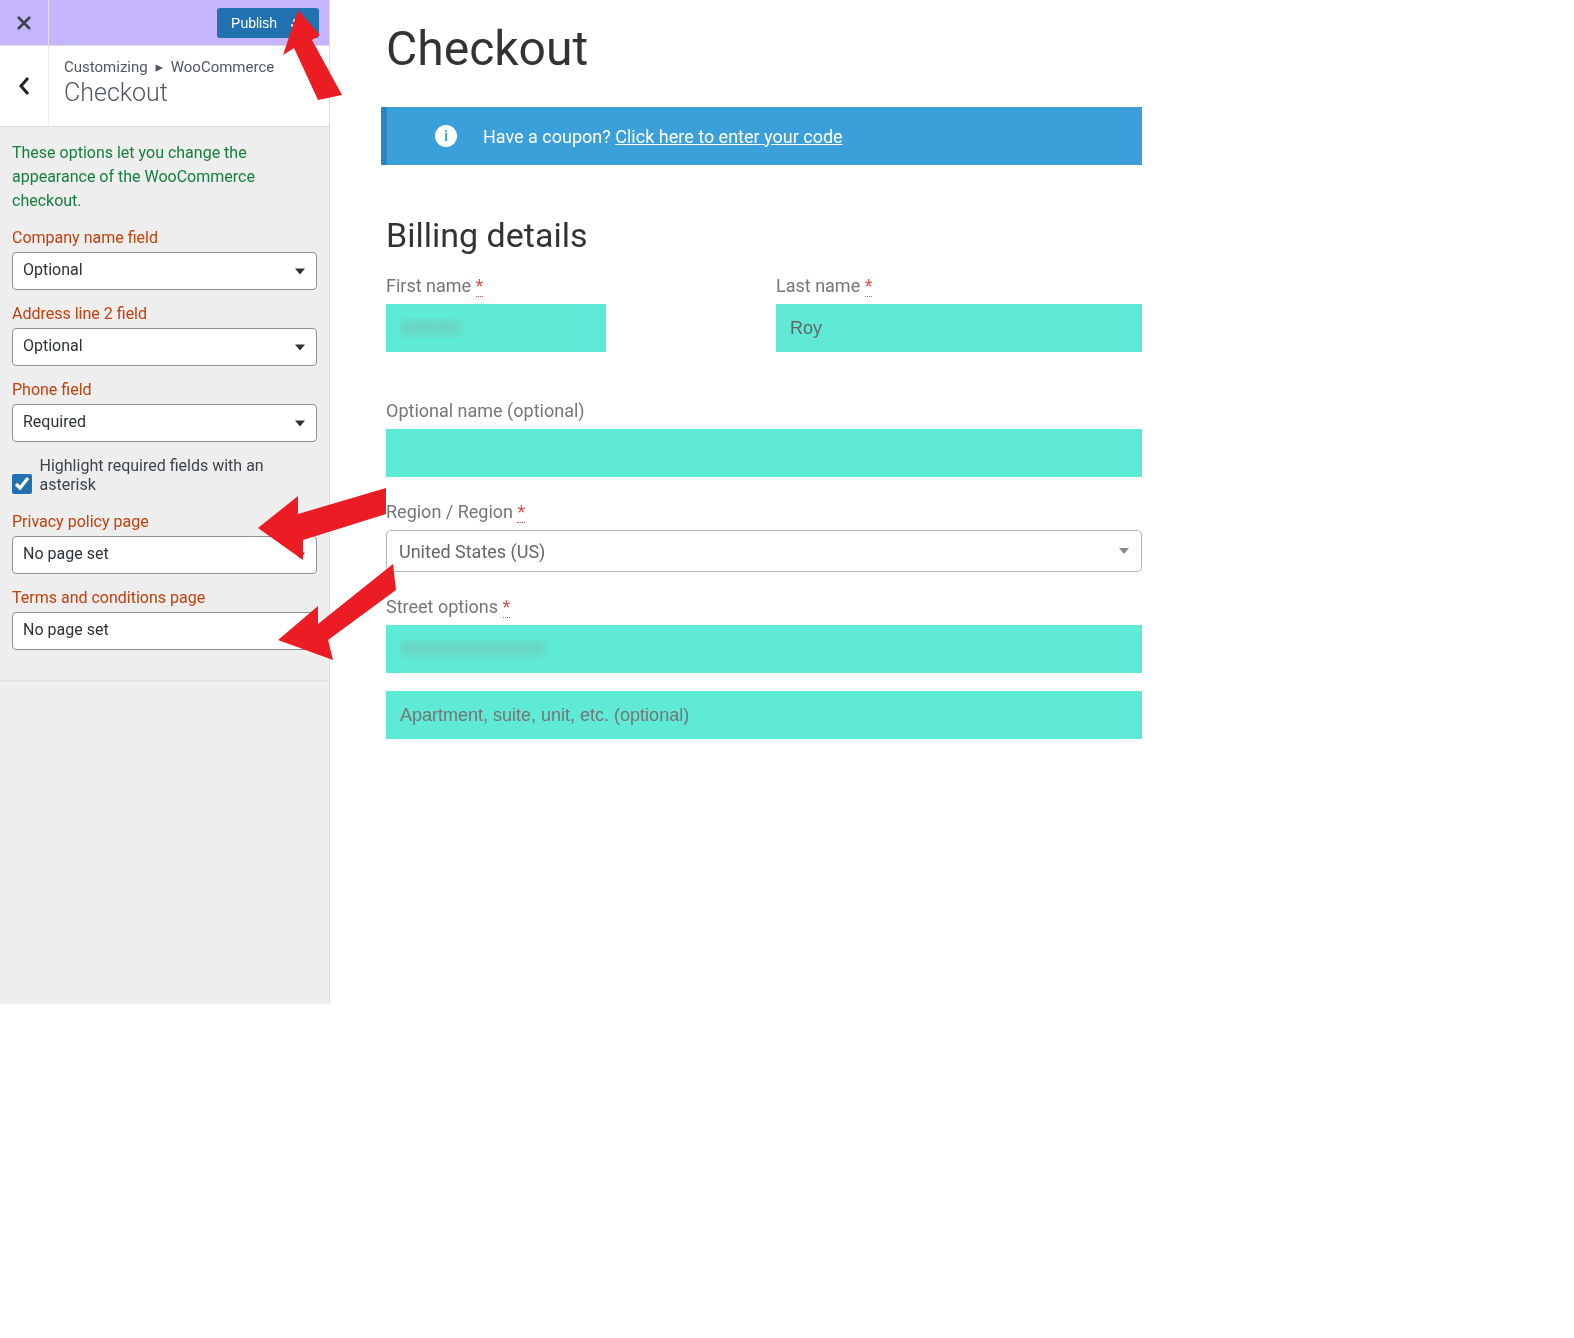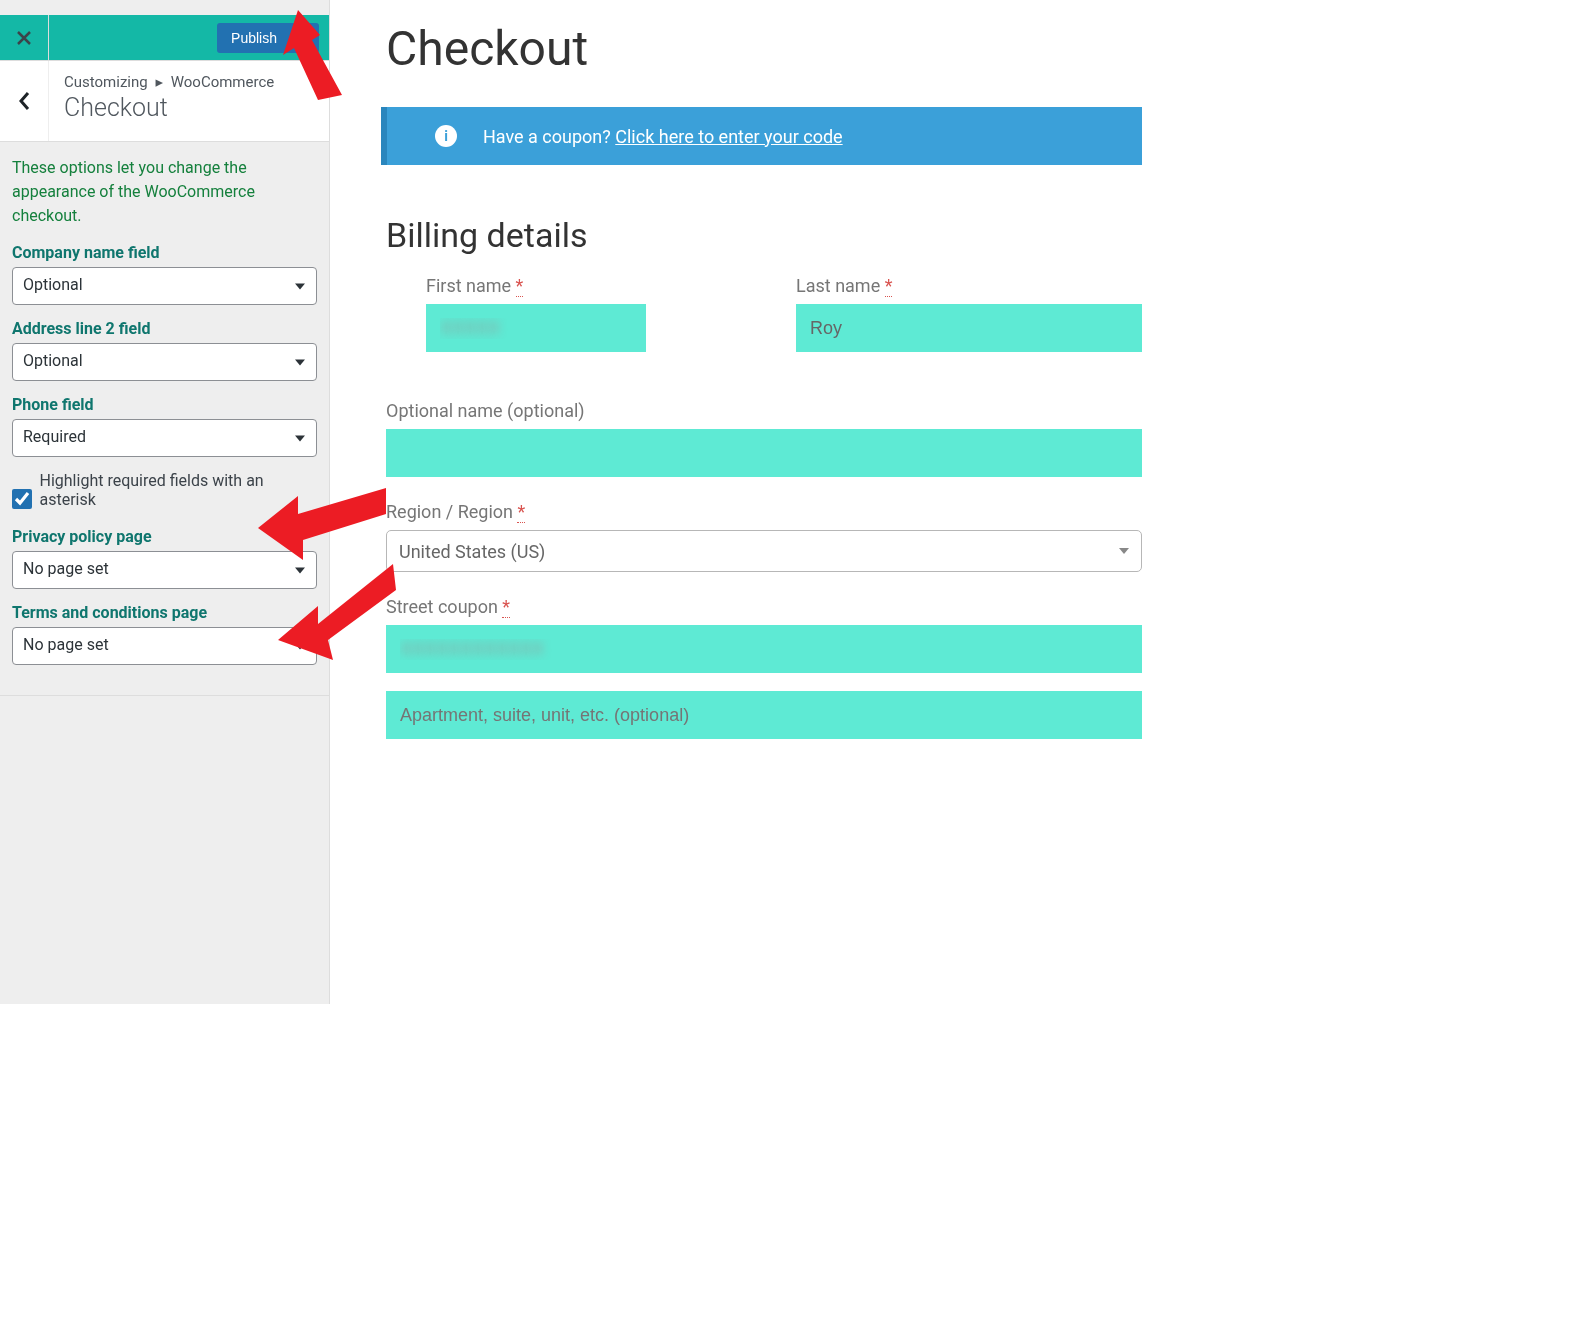--- a/index.html
+++ b/index.html
@@ -25,22 +25,21 @@
     border-right: 1px solid #ddd;
     box-sizing: border-box;
   }
 
   
   .sidebar-topbar {
     height: 45px;
     display: flex;
     align-items: center;
     border-bottom: 1px solid #ddd;
-    background: #14b8a6;
-    margin-top: 15px;
+    background: #c4b5fd;
   }
   .close-btn {
     width: 48px;
     height: 45px;
     display: flex;
     align-items: center;
     justify-content: center;
     border-right: 1px solid #ddd;
     cursor: pointer;
     font-size: 20px;
@@ -117,22 +116,22 @@
     color: #15803d;
     line-height: 1.5;
     margin-bottom: 15px;
     font-size: 16px;
   }
 
   .control {
     margin-bottom: 14px;
   }
   .control-label {
-    font-weight: 700;
-    color: #0f766e;
+    font-weight: 400;
+    color: #c2410c;
     margin-bottom: 5px;
     font-size: 16px;
   }
   .select-wrap {
     position: relative;
     width: 100%;
   }
   .select-box {
     width: 100%;
     background: #fff;
@@ -227,21 +226,20 @@
     font-size: 34px;
     font-weight: 400;
     color: #333;
     margin: 50px 0 20px 0;
   }
 
   .form-row-group {
     display: flex;
     gap: 24px;
     margin-bottom: 24px;
-    margin-left: 40px;
   }
   .form-row {
     margin-bottom: 24px;
   }
   .form-row.half {
     flex: 1;
   }
   .form-label {
     display: block;
     font-size: 18px;
@@ -436,21 +434,21 @@
       <span class="req">*</span>
     </label>
     <div class="country-select">
       <span>United States (US)</span>
       <span class="country-chevron"></span>
     </div>
   </div>
 
   <div class="form-row">
     <label class="form-label">
-      <span>Street coupon</span>
+      <span>Street options</span>
       <span class="req">*</span>
     </label>
     <input class="text-input blur" style="margin-bottom: 18px;" value="XXXXXXXXXXXX">
     <input class="text-input" placeholder="Apartment, suite, unit, etc. (optional)" style="">
   </div>
 </div>
 
 <div class="arrow" style="left:280px; top:10px;">
   <svg width="80" height="90" viewBox="0 0 80 90">
     <polygon points="18,0 40,25 32,30 62,85 38,90 14,38 3,45" fill="#ec1c24"></polygon>

